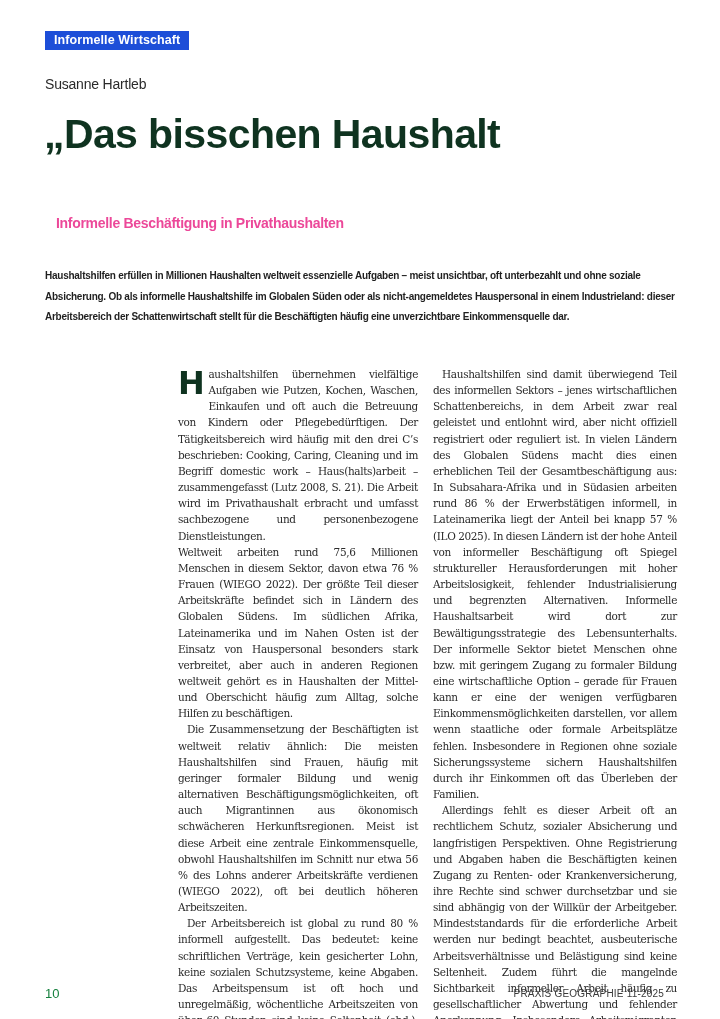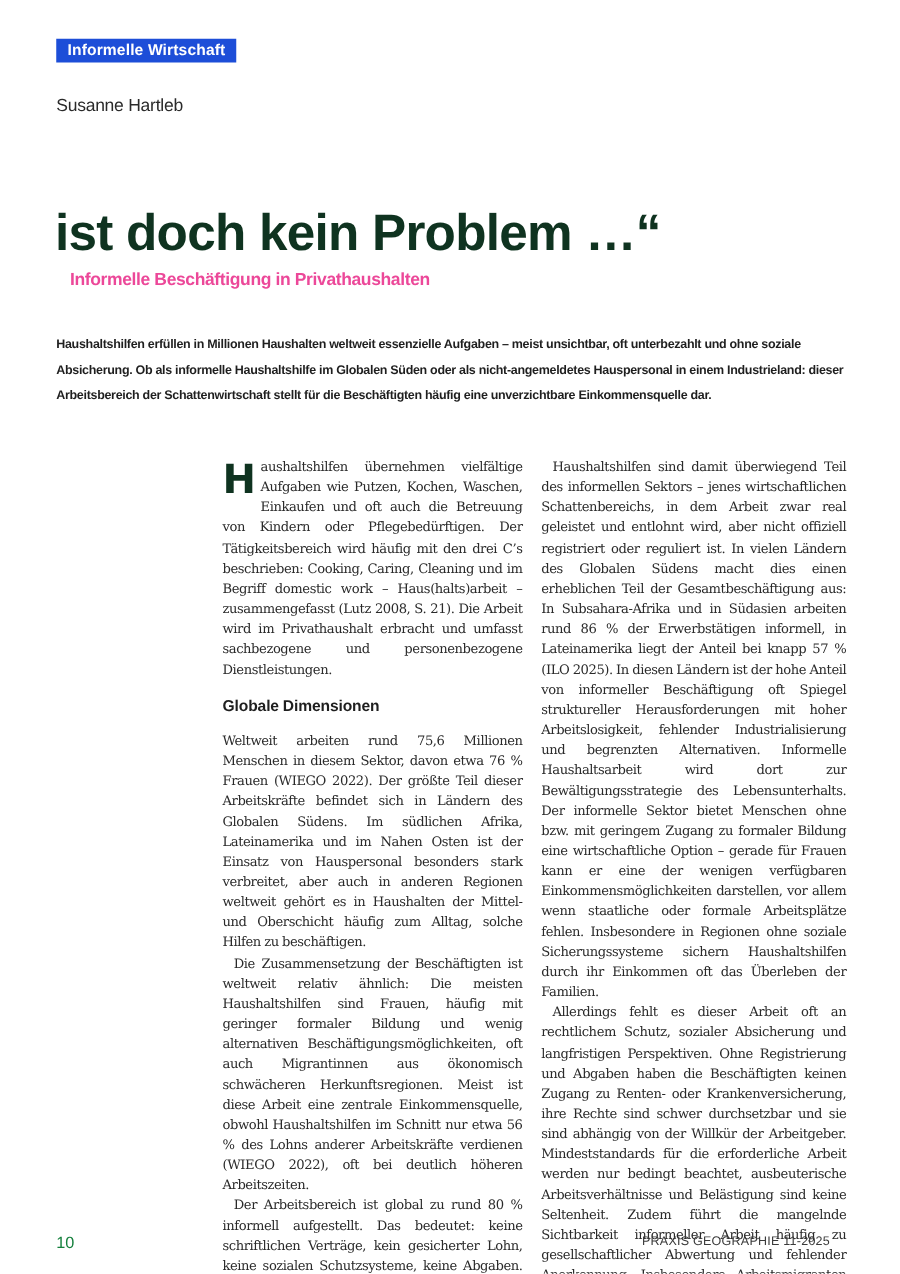--- a/index.html
+++ b/index.html
@@ -37,33 +37,31 @@
 </head>
 <body>
 
 <div class="topbar">
   <span class="badge">Informelle Wirtschaft</span>
 </div>
 
 <div class="author">Susanne Hartleb</div>
 
 <h1 class="title">
-  <br>
-  <span>ist doch kein Problem …“</span>
+  <span>„Das bisschen Haushalt</span><br>
 </h1>
 
 <div class="subtitle"><span>Informelle Beschäftigung in Privathaushalten</span></div>
 
 <p class="lead">Haushaltshilfen erfüllen in Millionen Haushalten weltweit essenzielle Aufgaben – meist unsichtbar, oft unterbezahlt und ohne soziale Absicherung. Ob als informelle Haushaltshilfe im Globalen Süden oder als nicht-angemeldetes Hauspersonal in einem Industrieland: dieser Arbeitsbereich der Schattenwirtschaft stellt für die Beschäftigten häufig eine unverzichtbare Einkommensquelle dar.</p>
 
 <div class="col col-left">
   <p class="noindent">
     <span class="dropcap">H</span><span>aushaltshilfen übernehmen vielfältige Aufgaben wie Putzen, Kochen, Waschen, Einkaufen und oft auch die Betreuung von Kindern oder Pflegebedürftigen. Der Tätigkeitsbereich wird häufig mit den drei C’s beschrieben: Cooking, Caring, Cleaning und im Begriff domestic work – Haus(halts)arbeit – zusammengefasst (Lutz 2008, S. 21). Die Arbeit wird im Privathaushalt erbracht und umfasst sachbezogene und personenbezogene Dienstleistungen.</span>
   </p>
-  <h2 class="section-head">Globale Dimensionen</h2>
   <p class="noindent">Weltweit arbeiten rund 75,6 Millionen Menschen in diesem Sektor, davon etwa 76 % Frauen (WIEGO 2022). Der größte Teil dieser Arbeitskräfte befindet sich in Ländern des Globalen Südens. Im südlichen Afrika, Lateinamerika und im Nahen Osten ist der Einsatz von Hauspersonal besonders stark verbreitet, aber auch in anderen Regionen weltweit gehört es in Haushalten der Mittel- und Oberschicht häufig zum Alltag, solche Hilfen zu beschäftigen.</p>
   <p>Die Zusammensetzung der Beschäftigten ist weltweit relativ ähnlich: Die meisten Haushaltshilfen sind Frauen, häufig mit geringer formaler Bildung und wenig alternativen Beschäftigungsmöglichkeiten, oft auch Migrantinnen aus ökonomisch schwächeren Herkunftsregionen. Meist ist diese Arbeit eine zentrale Einkommensquelle, obwohl Haushaltshilfen im Schnitt nur etwa 56 % des Lohns anderer Arbeitskräfte verdienen (WIEGO 2022), oft bei deutlich höheren Arbeitszeiten.</p>
   <p>Der Arbeitsbereich ist global zu rund 80 % informell aufgestellt. Das bedeutet: keine schriftlichen Verträge, kein gesicherter Lohn, keine sozialen Schutzsysteme, keine Abgaben. Das Arbeitspensum ist oft hoch und unregelmäßig, wöchentliche Arbeitszeiten von über 60 Stunden sind keine Seltenheit (ebd.). Besonders bei „Live-in“-Modellen, bei dem das Personal im Haushalt der Familie lebt, sind Arbeitszeit und Freizeit kaum zu tren-</p>
 </div>
 
 <div class="col col-right">
   <p>Haushaltshilfen sind damit überwiegend Teil des informellen Sektors – jenes wirtschaftlichen Schattenbereichs, in dem Arbeit zwar real geleistet und entlohnt wird, aber nicht offiziell registriert oder reguliert ist. In vielen Ländern des Globalen Südens macht dies einen erheblichen Teil der Gesamtbeschäftigung aus: In Subsahara-Afrika und in Südasien arbeiten rund 86 % der Erwerbstätigen informell, in Lateinamerika liegt der Anteil bei knapp 57 % (ILO 2025). In diesen Ländern ist der hohe Anteil von informeller Beschäftigung oft Spiegel struktureller Herausforderungen mit hoher Arbeitslosigkeit, fehlender Industrialisierung und begrenzten Alternativen. Informelle Haushaltsarbeit wird dort zur Bewältigungsstrategie des Lebensunterhalts. Der informelle Sektor bietet Menschen ohne bzw. mit geringem Zugang zu formaler Bildung eine wirtschaftliche Option – gerade für Frauen kann er eine der wenigen verfügbaren Einkommensmöglichkeiten darstellen, vor allem wenn staatliche oder formale Arbeitsplätze fehlen. Insbesondere in Regionen ohne soziale Sicherungssysteme sichern Haushaltshilfen durch ihr Einkommen oft das Überleben der Familien.</p>
   <p>Allerdings fehlt es dieser Arbeit oft an rechtlichem Schutz, sozialer Absicherung und langfristigen Perspektiven. Ohne Registrierung und Abgaben haben die Beschäftigten keinen Zugang zu Renten- oder Krankenversicherung, ihre Rechte sind schwer durchsetzbar und sie sind abhängig von der Willkür der Arbeitgeber. Mindeststandards für die erforderliche Arbeit werden nur bedingt beachtet, ausbeuterische Arbeitsverhältnisse und Belästigung sind keine Seltenheit. Zudem führt die mangelnde Sichtbarkeit informeller Arbeit häufig zu gesellschaftlicher Abwertung und fehlender Anerkennung. Insbesondere Arbeitsmigranten und Kinder in Haushaltstätigkeiten sind vulnerabel gegenüber kritischen Arbeitsbedingungen.</p>
 </div>
 

